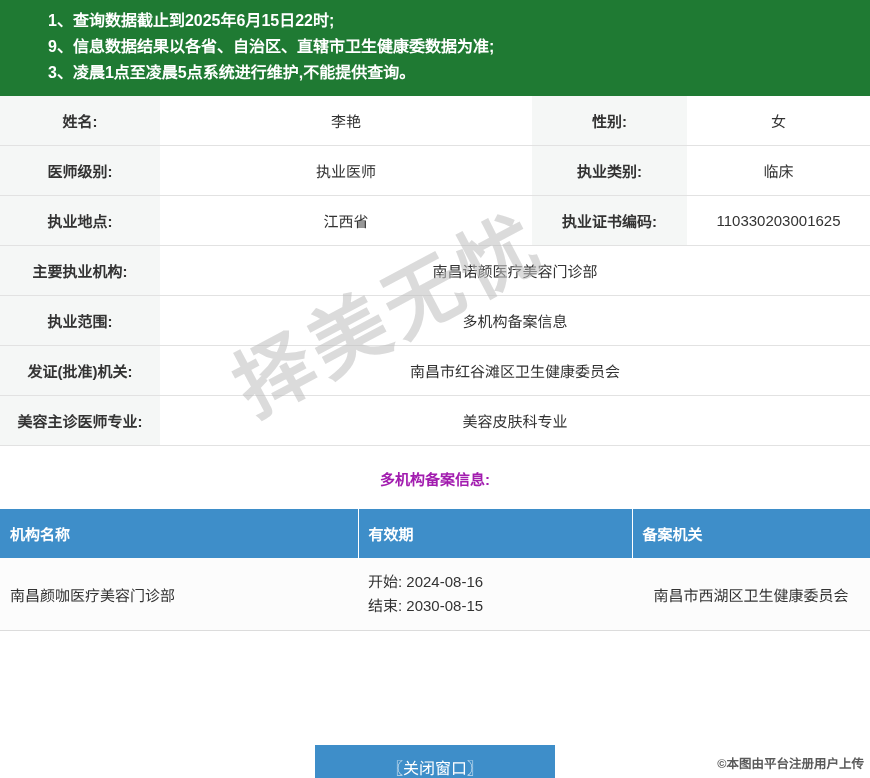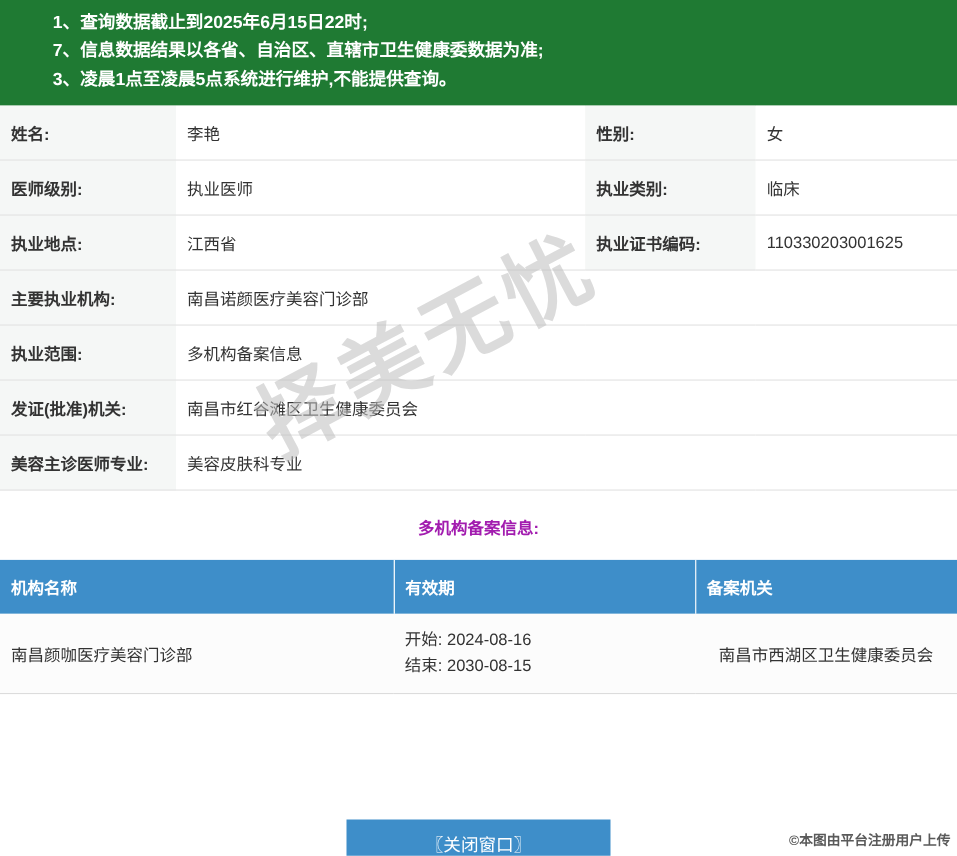--- a/index.html
+++ b/index.html
@@ -29,20 +29,21 @@
   .notice-line {
     padding-left: 48px;
     white-space: nowrap;
   }
 
   
   .info-table {
     width: 870px;
     border-collapse: collapse;
     table-layout: fixed;
+    text-align: center;
   }
   .info-table td {
     border-bottom: 1px solid #e2e2e2;
     padding: 14px 10px 14px 10px;
     vertical-align: middle;
     font-size: 15px;
     color: #333;
     background: #ffffff;
   }
   .info-table td.lbl {
@@ -143,21 +144,21 @@
     font-weight: bold;
     white-space: nowrap;
     margin-left: 34px;
   }
 </style>
 </head>
 <body>
 
 <div class="notice">
   <div class="notice-line">1、查询数据截止到2025年6月15日22时;</div>
-  <div class="notice-line">7、信息数据结果以各省、自治区、直辖市卫生健康委数据为准;</div>
+  <div class="notice-line">9、信息数据结果以各省、自治区、直辖市卫生健康委数据为准;</div>
   <div class="notice-line">3、凌晨1点至凌晨5点系统进行维护,不能提供查询。</div>
 </div>
 
 <table class="info-table">
   <colgroup>
     <col class="col-lbl1">
       <col class="col-val1">
       <col class="col-lbl2">
       <col class="col-val2">
   </colgroup>

